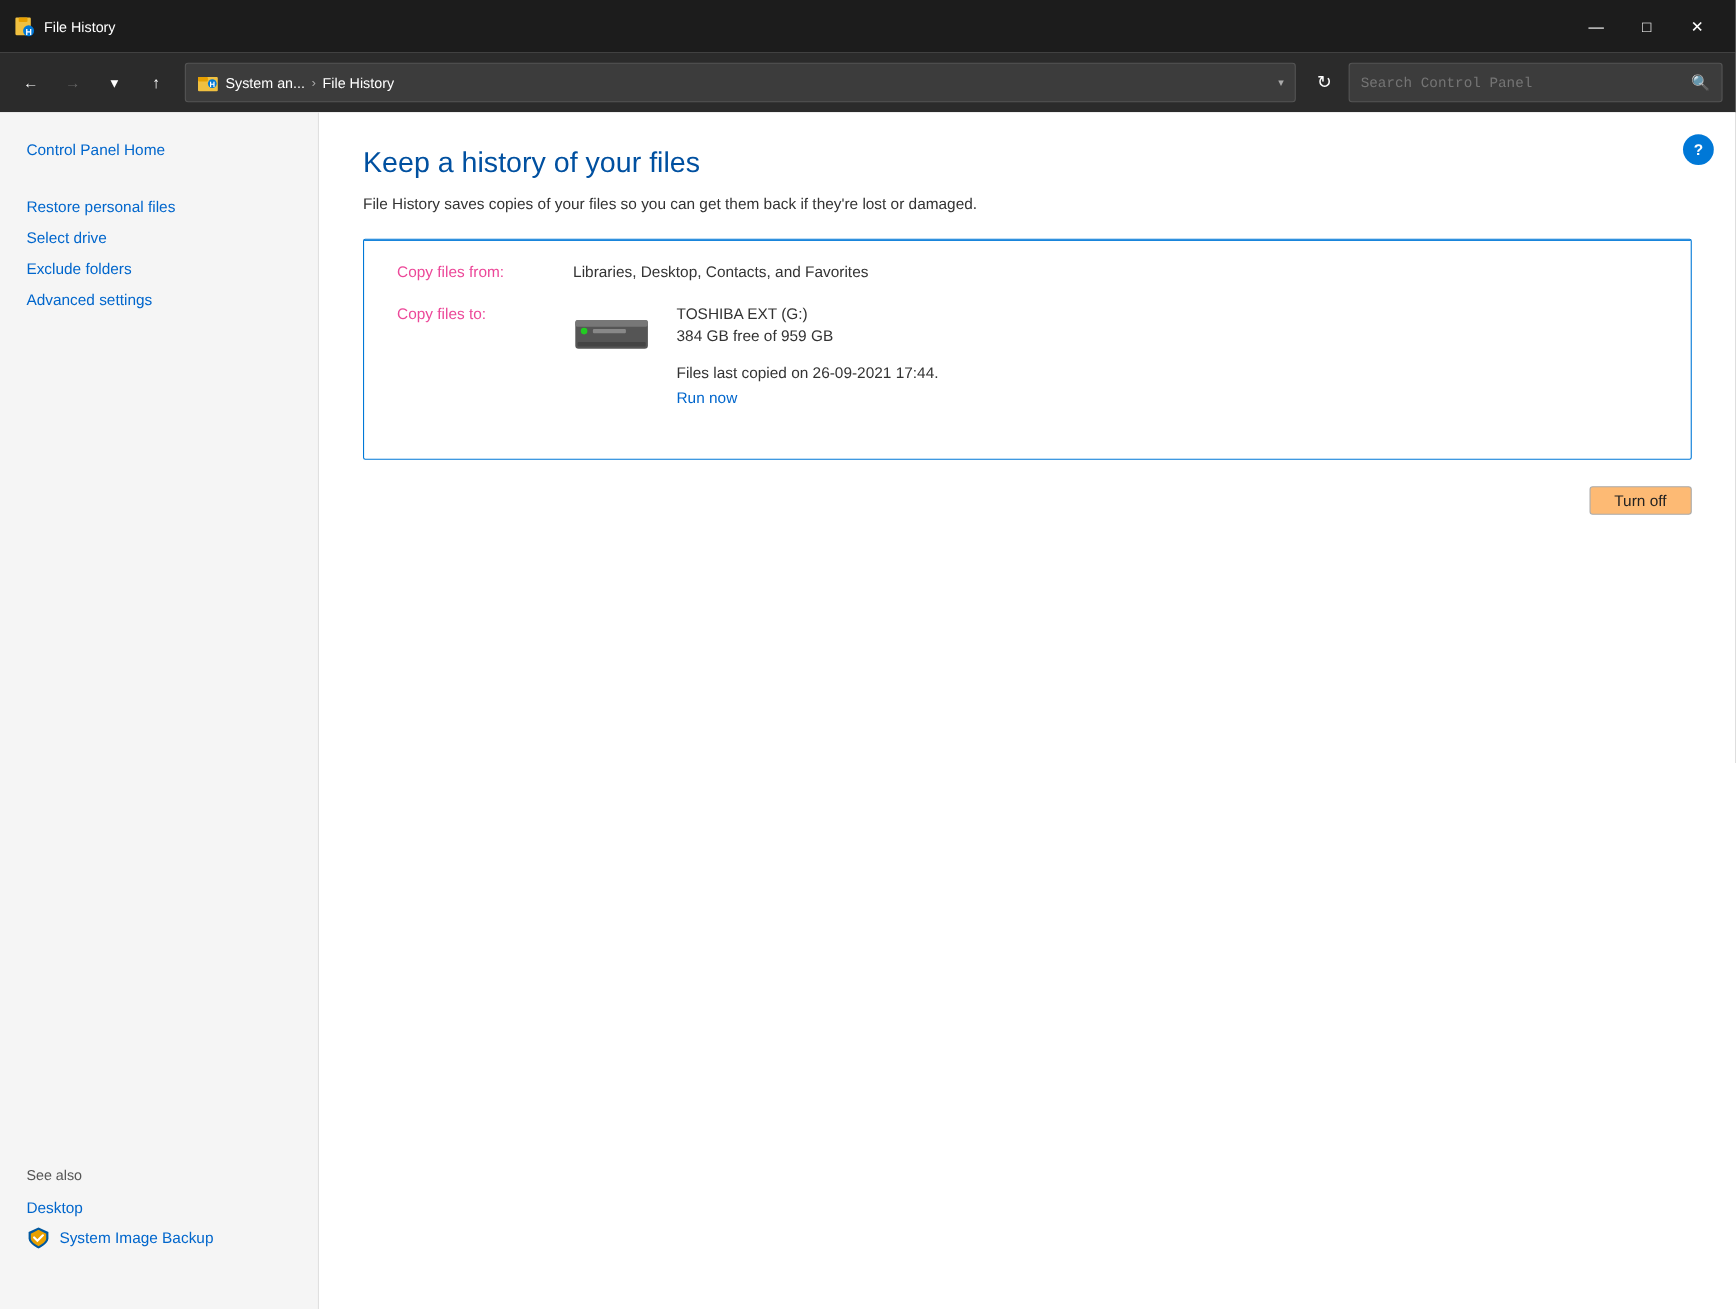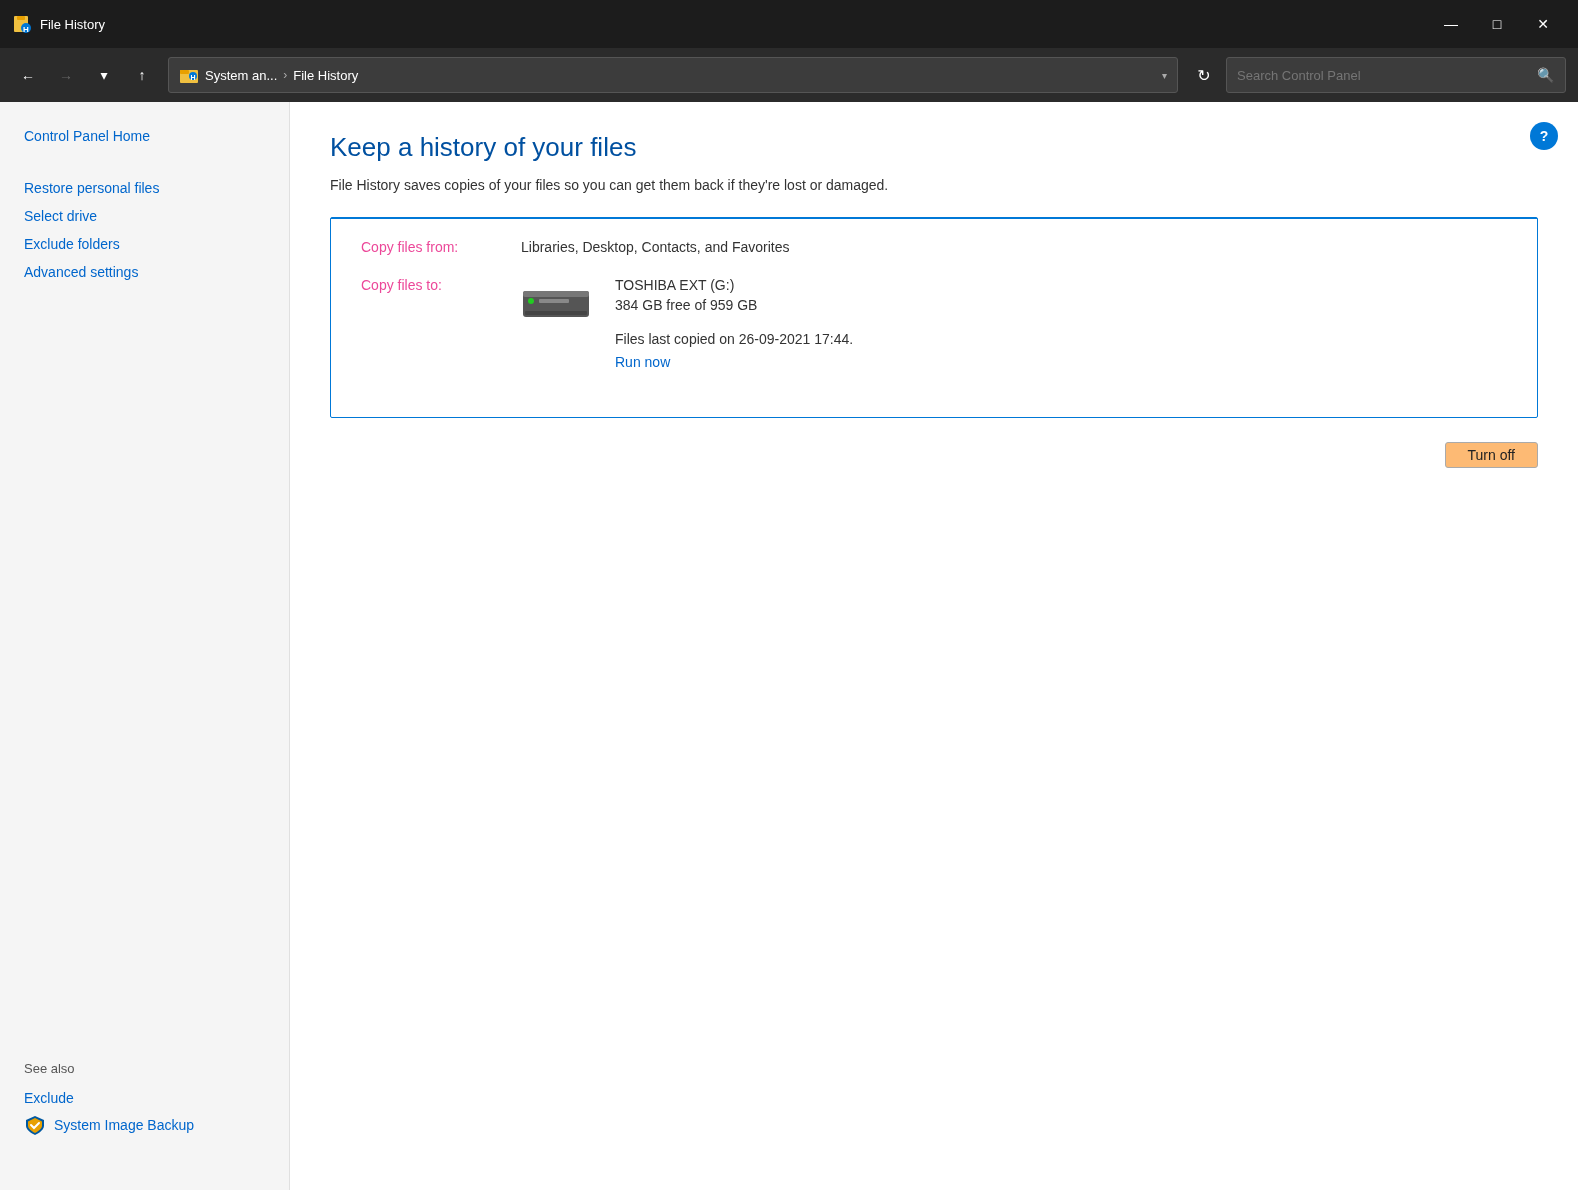--- a/index.html
+++ b/index.html
@@ -131,20 +131,21 @@
       padding: 0 10px;
       gap: 6px;
     }
     .search-input {
       flex: 1;
       background: transparent;
       border: none;
       color: #999;
       font-size: 13px;
       outline: none;
+      font-family: Liberation Mono, monospace;
     }
     .search-icon-btn {
       color: #aaa;
       font-size: 14px;
       cursor: pointer;
       background: none;
       border: none;
     }
     
     .content-area {
@@ -365,21 +366,21 @@
       <a class="sidebar-link">Control Panel Home</a>
       <div class="sidebar-section-gap"></div>
       <a class="sidebar-link">Restore personal files</a>
       <a class="sidebar-link">Select drive</a>
       <a class="sidebar-link">Exclude folders</a>
       <a class="sidebar-link">Advanced settings</a>
 
       <div class="sidebar-bottom">
         <div class="see-also-label">See also</div>
         <a class="sidebar-bottom-link">
-          <span>Exclude</span>
+          <span>Desktop</span>
         </a>
         <a class="sidebar-bottom-link">
 
           <svg class="shield-icon" viewBox="0 0 22 22">
             <path d="M11 2 L20 6 L20 12 C20 17 11 21 11 21 C11 21 2 17 2 12 L2 6 Z" fill="#0058a0"></path>
             <path d="M11 4 L18 7.5 L18 12 C18 15.5 11 19 11 19 C11 19 4 15.5 4 12 L4 7.5 Z" fill="#e8a000"></path>
             <path d="M7 11 L10 14 L15 9" stroke="white" stroke-width="2" fill="none" stroke-linecap="round"></path>
           </svg>
           <span>System Image Backup</span>
         </a>

